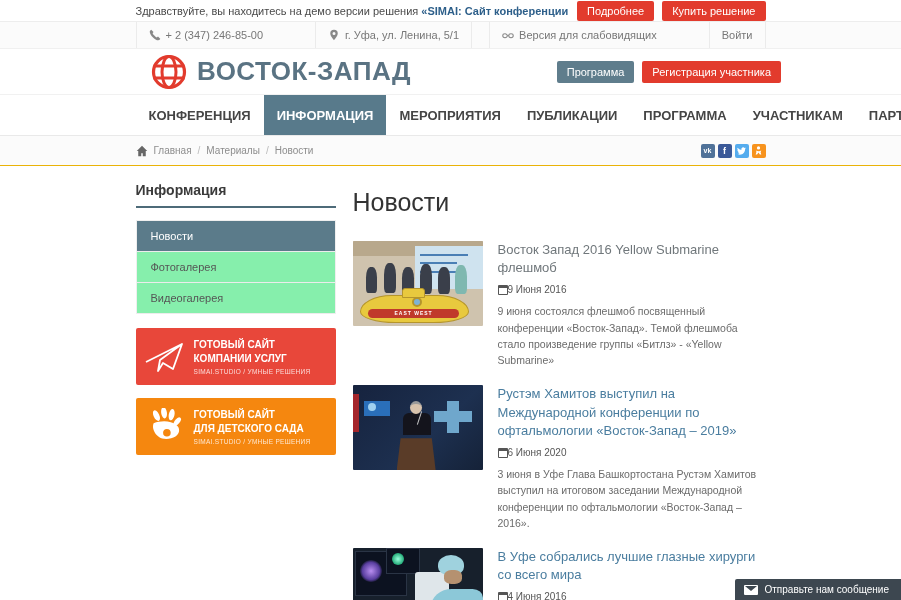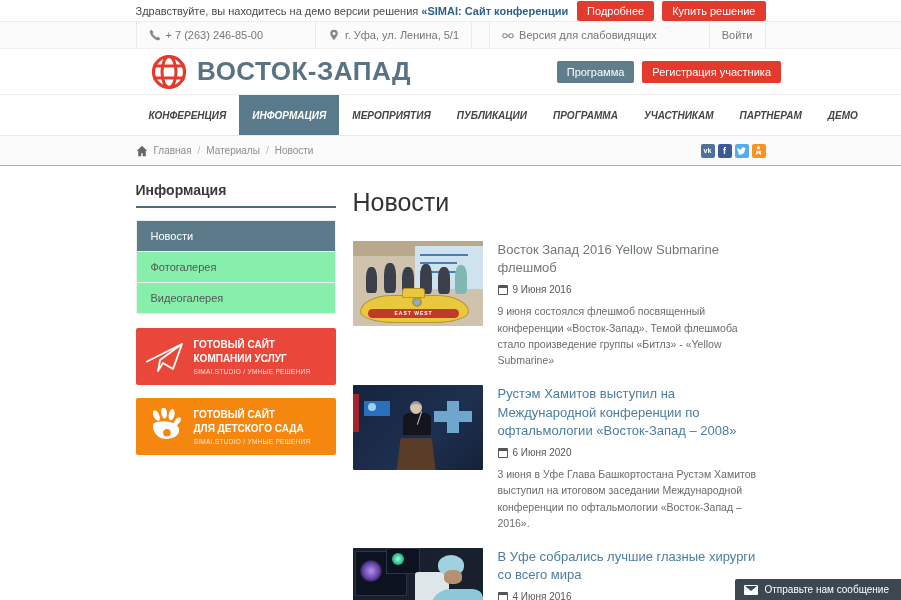--- a/index.html
+++ b/index.html
@@ -30,22 +30,22 @@
   
   .site-header { height:45px; background:#fff;margin-left:31px; }
   .site-header .container { height:100%; display:flex; align-items:center; }
   .logo { display:flex; align-items:center; gap:10px; cursor:pointer; }
   .logo-name { font-size:26px; font-weight:bold; color:#5a7383; letter-spacing:.5px; }
   .header-buttons { margin-left:auto; display:flex; gap:8px; }
 
   
   .nav-bar { height:42px; border-top:1px solid #f1f1f1; border-bottom:1px solid #e9e9e9; }
   .nav-bar .container { height:100%; display:flex; align-items:stretch; }
-  .nav-item { display:flex; align-items:center; padding:0 13px; font-size:10px;
-    font-weight:bold; color:#454545; cursor:pointer;font-style:italic; }
+  .nav-item { display:flex; align-items:center; padding:0 13px; font-size:13px;
+    font-weight:bold; color:#454545; cursor:pointer; }
   .nav-item.active { background:#587a8b; color:#fff; }
   .nav-search { margin-left:auto; display:flex; align-items:center; padding:0 6px; cursor:pointer; }
 
   
   .crumb-bar { height:30px; background:#fbfbfb; border-bottom:1px solid #eab308; }
   .crumb-bar .container { height:100%; display:flex; align-items:center; }
   .crumbs { display:flex; align-items:center; gap:6px; font-size:10px; color:#8d8d8d; }
   .crumbs a { color:#8d8d8d; text-decoration:none; cursor:pointer; }
   .crumb-sep { color:#bbb; }
   .socials { margin-left:auto; display:flex; gap:3px; }
@@ -81,21 +81,21 @@
 
   
   .page-title { font-size:25px; font-weight:400; color:#333; margin:6px 0 24px; }
   .news-item { display:flex; margin-bottom:17px; }
   .thumb { width:130px; height:85px; flex:none; margin-right:15px; position:relative;
     overflow:hidden; border-radius:1px; cursor:pointer; }
   .news-body { flex:1; }
   .news-title { font-size:13px; line-height:1.4; color:#4a7d9f; text-decoration:none;
     display:block; cursor:pointer; }
   .news-title.visited { color:#70777b; }
-  .news-date { display:flex; align-items:center; gap:5px; font-size:10px; color:#555;
+  .news-date { display:flex; align-items:center; font-size:10px; color:#555;
     margin:7px 0 8px; }
   .cal { width:10px; height:10px; border:1px solid #555; border-top:3px solid #555;
     border-radius:1px; display:inline-block; }
   .news-text { font-size:10.5px; color:#6b6b6b; line-height:1.55; }
 
   
   .t { position:absolute; }
   
   .th1 { background:#cfc3ae; }
   .th1 .wall { left:0; top:0; width:100%; height:18%; background:#b8a88c; }
@@ -160,21 +160,21 @@
     </span>
   </div>
 </div>
 
 <div class="info-bar">
   <div class="container">
     <span class="info-cell">
       <svg class="ico" viewBox="0 0 16 16">
           <path fill="#888" d="M3 1c-.5 0-2 1.5-2 2.5C1 8 8 15 12.5 15c1 0 2.5-1.5 2.5-2l-3-3-1.7 1.2C8.5 10.5 5.5 7.5 4.8 5.7L6 4 3 1z"></path>
         </svg>
-      <span>+ 7 (263) 246-85-00</span>
+      <span>+ 2 (347) 246-85-00</span>
     </span>
     <span class="info-cell last">
       <svg class="ico" viewBox="0 0 16 16">
           <path fill="#888" d="M8 1a5 5 0 0 0-5 5c0 3.5 5 9 5 9s5-5.5 5-9a5 5 0 0 0-5-5zm0 7a2 2 0 1 1 0-4 2 2 0 0 1 0 4z"></path>
         </svg>
       <span>г. Уфа, ул. Ленина, 5/1</span>
     </span>
     <span class="info-right">
       <span class="info-cell">
         <svg class="ico" viewBox="0 0 16 16">
@@ -340,21 +340,21 @@
         <div class="t flag"></div>
         <div class="t flag-sun"></div>
         <div class="t crossv"></div>
         <div class="t crossh"></div>
         <div class="t podium"></div>
         <div class="t suit"></div>
         <div class="t head"></div>
         <div class="t mic"></div>
       </div>
       <div class="news-body">
-        <a class="news-title">Рустэм Хамитов выступил на Международной конференции по офтальмологии «Восток-Запад – 2008»</a>
+        <a class="news-title">Рустэм Хамитов выступил на Международной конференции по офтальмологии «Восток-Запад – 2019»</a>
         <div class="news-date">
           <span class="cal"></span>
           <span>6 Июня 2020</span>
         </div>
         <div class="news-text">3 июня в Уфе Глава Башкортостана Рустэм Хамитов выступил на итоговом заседании Международной конференции по офтальмологии «Восток-Запад – 2016».</div>
       </div>
     </div>
 
     <div class="news-item">
       <div class="thumb th3">

